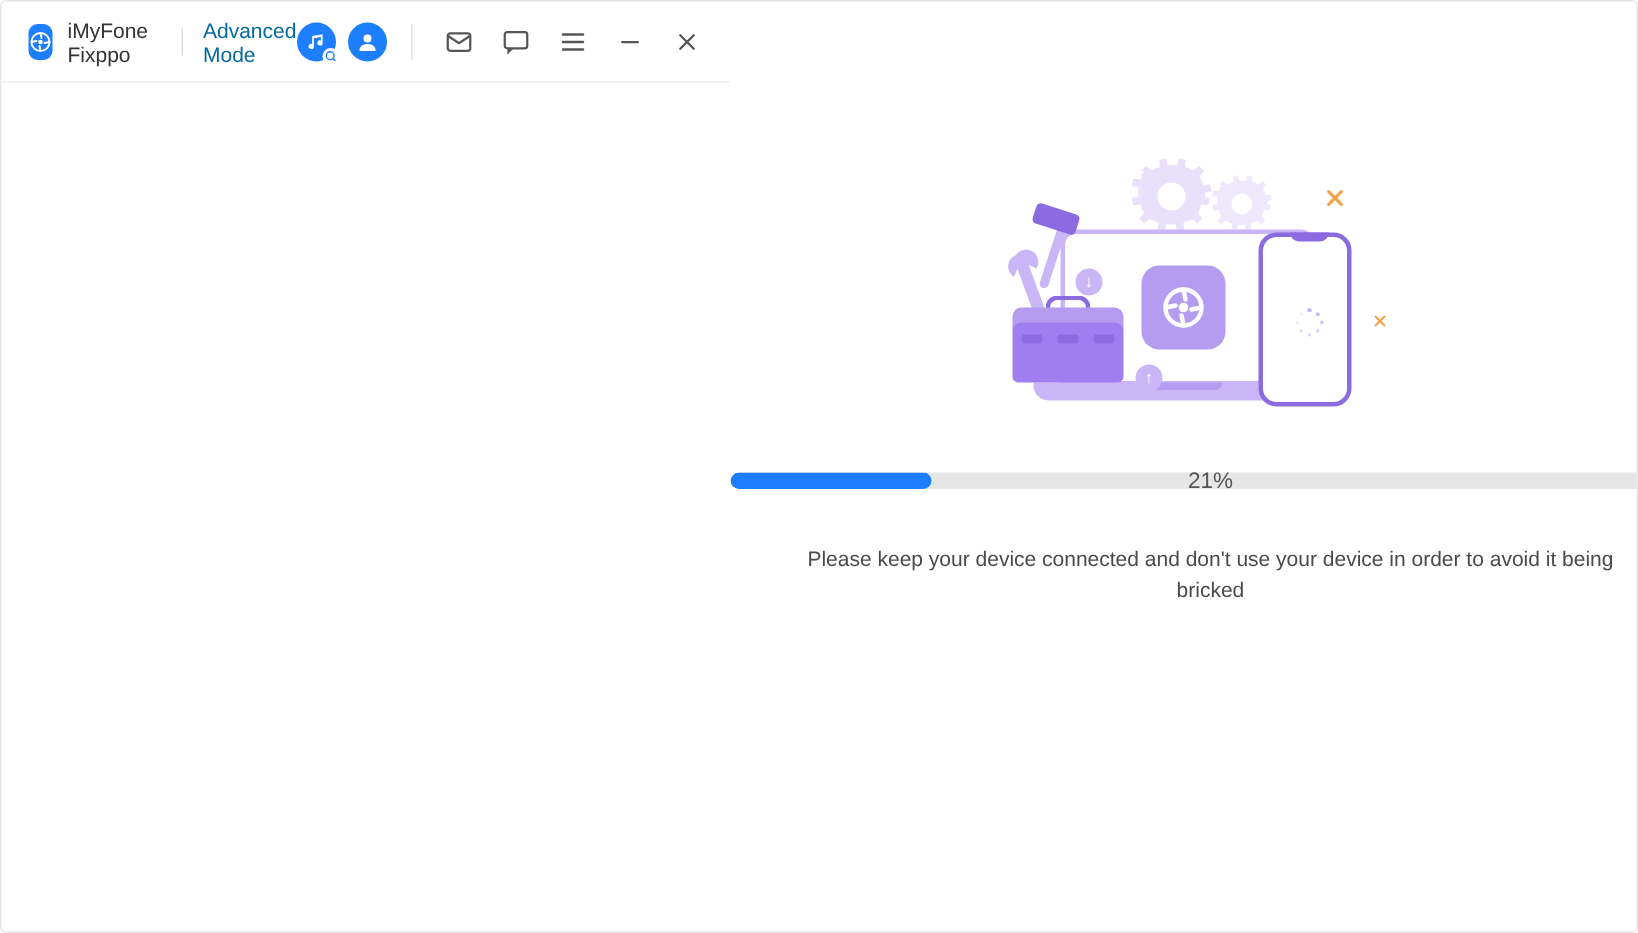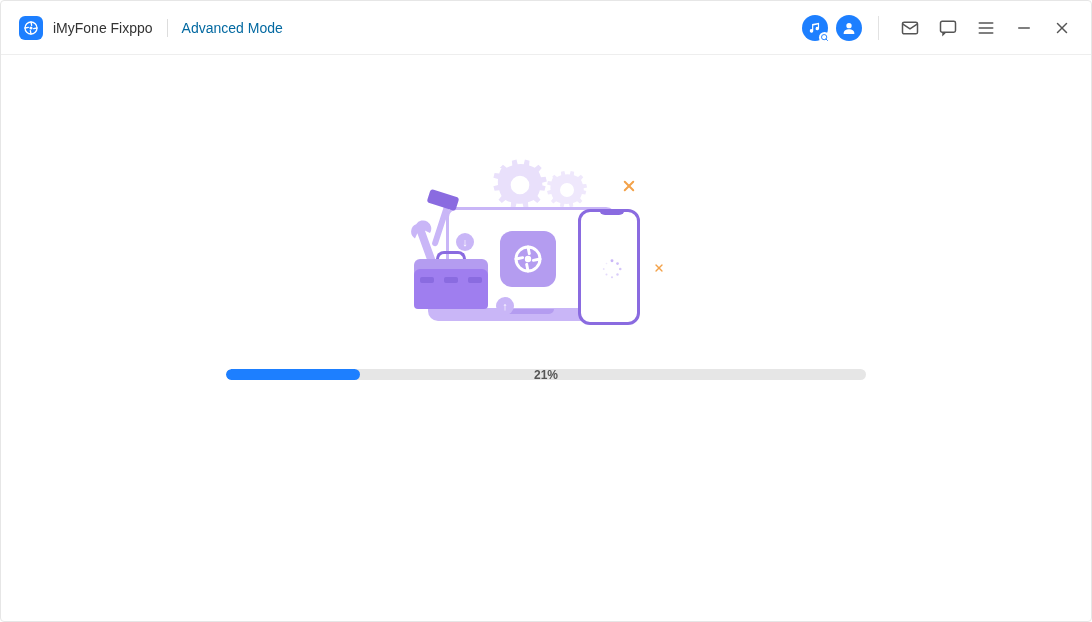--- a/index.html
+++ b/index.html
@@ -1,20 +1,20 @@
 <!DOCTYPE html>
 <html><head>
 <meta charset="utf-8">
 <style>
   * { box-sizing: border-box; margin: 0; padding: 0; }
   html, body { width: 1092px; height: 622px; font-family: -apple-system, "Segoe UI", Arial, sans-serif; background: #fff; }
   .window {
     width: 1092px; height: 622px; background: #fff;
     border: 1px solid #e6e6e6; border-radius: 4px; overflow: hidden;
-    display: flex; flex-direction: column;
+    display: flex; flex-direction: row;
   }
   
   .titlebar {
     height: 54px; display: flex; align-items: center;
     padding: 0 14px 0 18px; border-bottom: 1px solid #eee;
   }
   .app-logo {
     width: 24px; height: 24px; border-radius: 6px; background: #1d7fff;
     display: flex; align-items: center; justify-content: center; margin-right: 10px;
   }
@@ -96,21 +96,21 @@
   
   .progress-wrap { width: 640px; margin-top: 26px; position: relative; }
   .progress-track {
     width: 100%; height: 11px; background: #e6e6e6; border-radius: 6px; overflow: hidden;
   }
   .progress-fill {
     height: 100%; background: #1d7fff; border-radius: 6px;
   }
   .progress-label {
     position: absolute; left: 50%; top: 50%; transform: translate(-50%, -50%);
-    font-size: 12px; font-weight: 700; color: #555;
+    font-size: 15px; font-weight: 400; color: #555;
   }
   .instruction {
     margin-top: 36px; max-width: 560px; text-align: center;
     font-size: 14px; color: #4a4a4a; line-height: 1.5;
   }
 </style>
 </head>
 <body>
 
 <div class="window">
@@ -239,14 +239,15 @@
       </div>
     </div>
 
     <div class="progress-wrap">
       <div class="progress-track">
         <div class="progress-fill" style="width:21%"></div>
       </div>
       <div class="progress-label">21%</div>
     </div>
 
+    <div class="instruction">Please keep your device connected and don't use your device in order to avoid it being bricked</div>
   </div>
 </div>
 
 </body></html>

